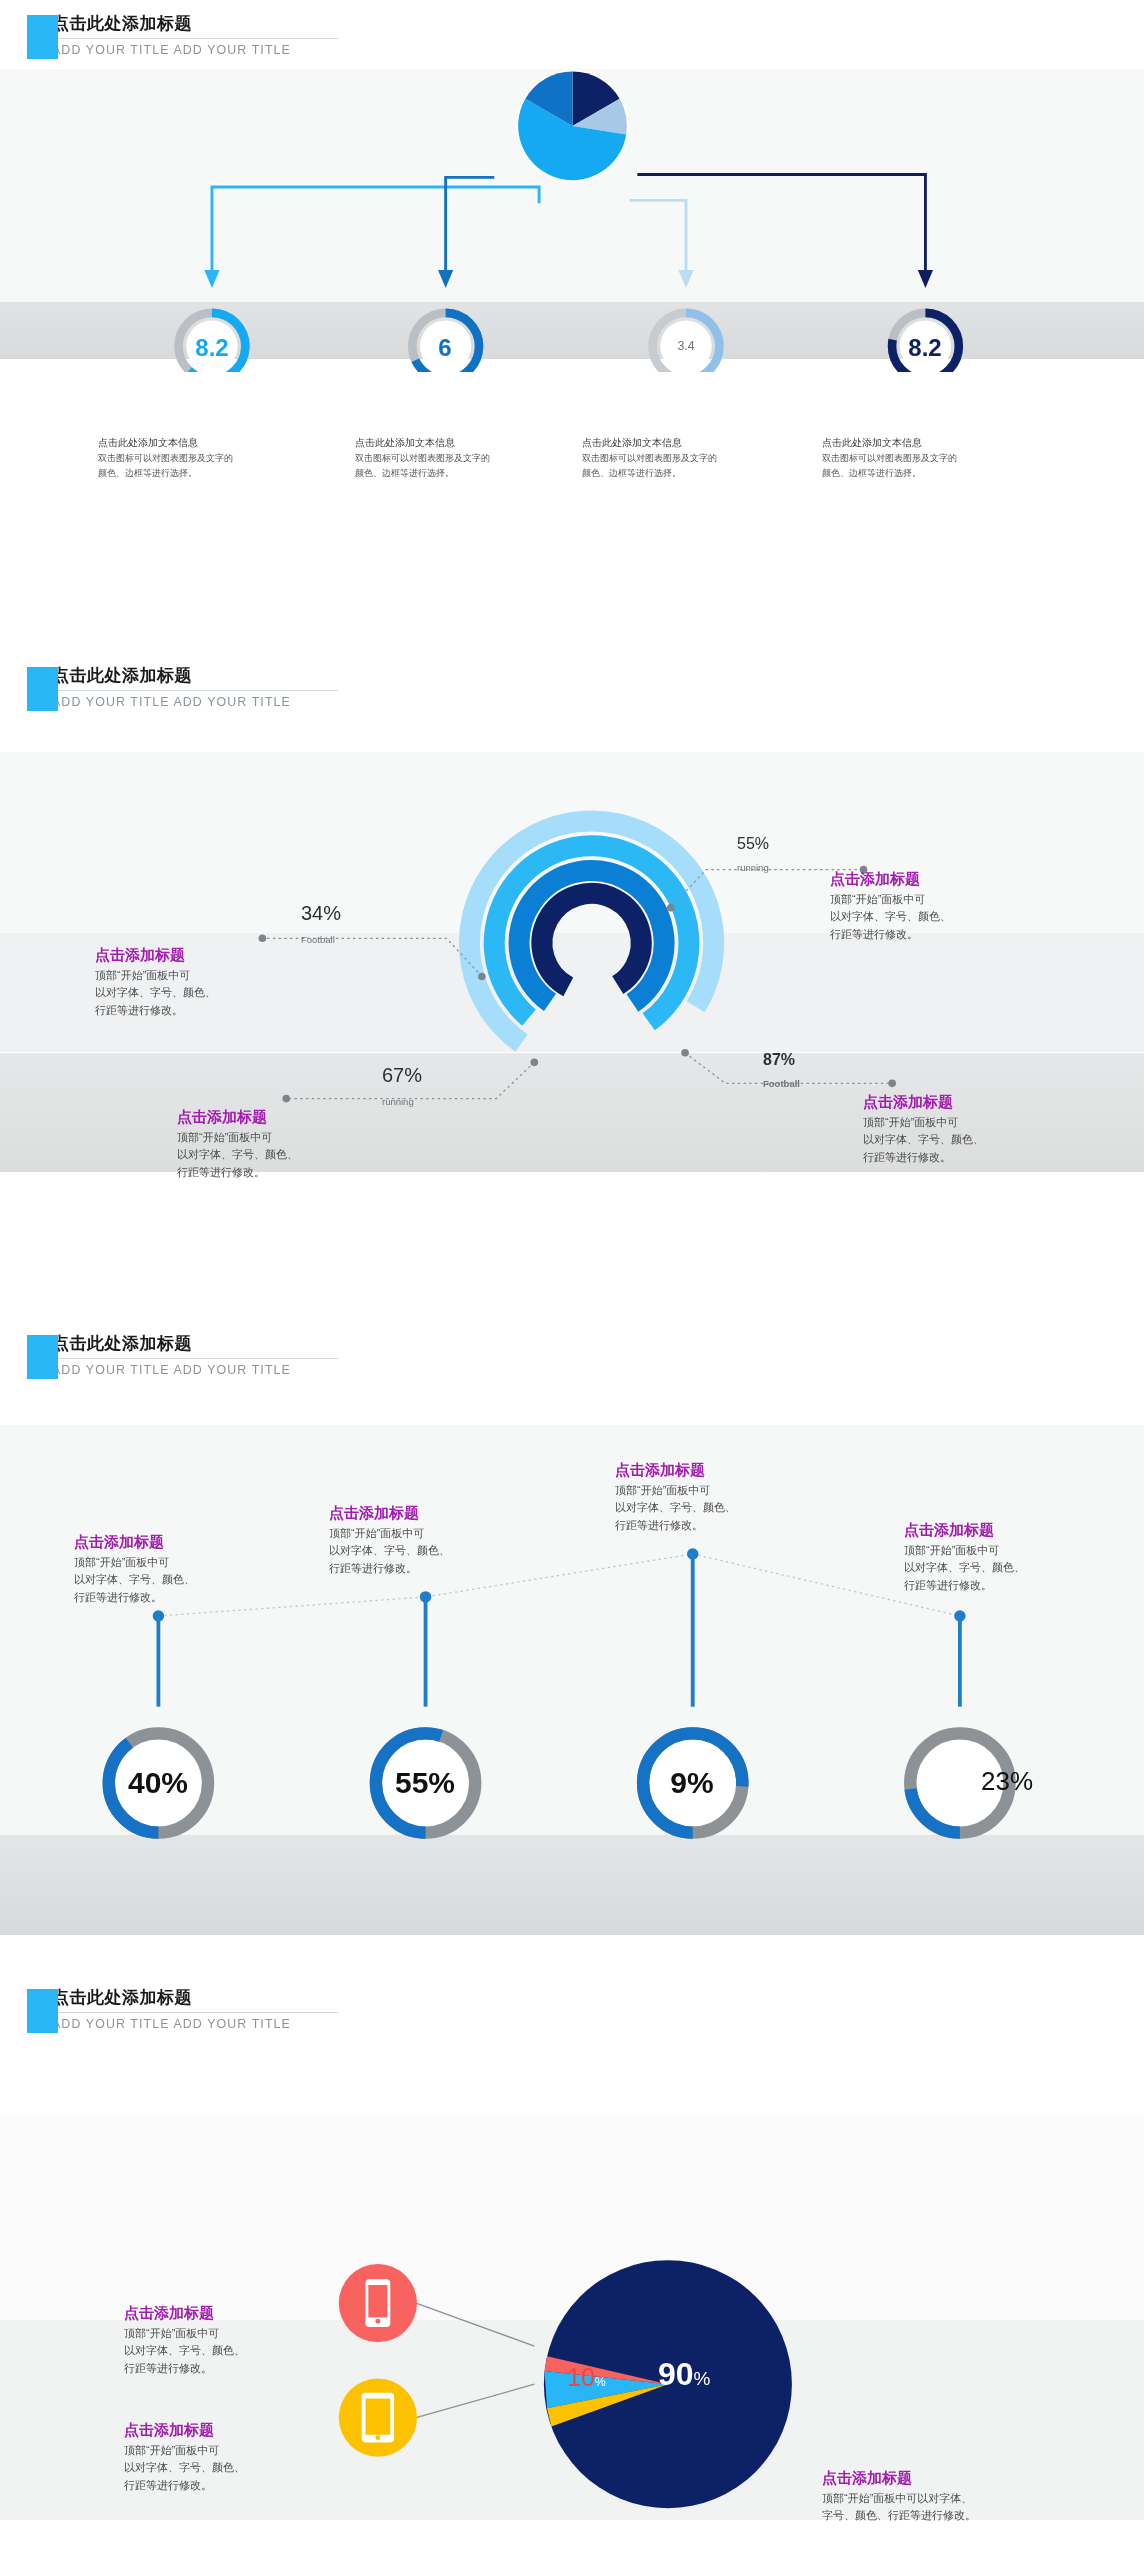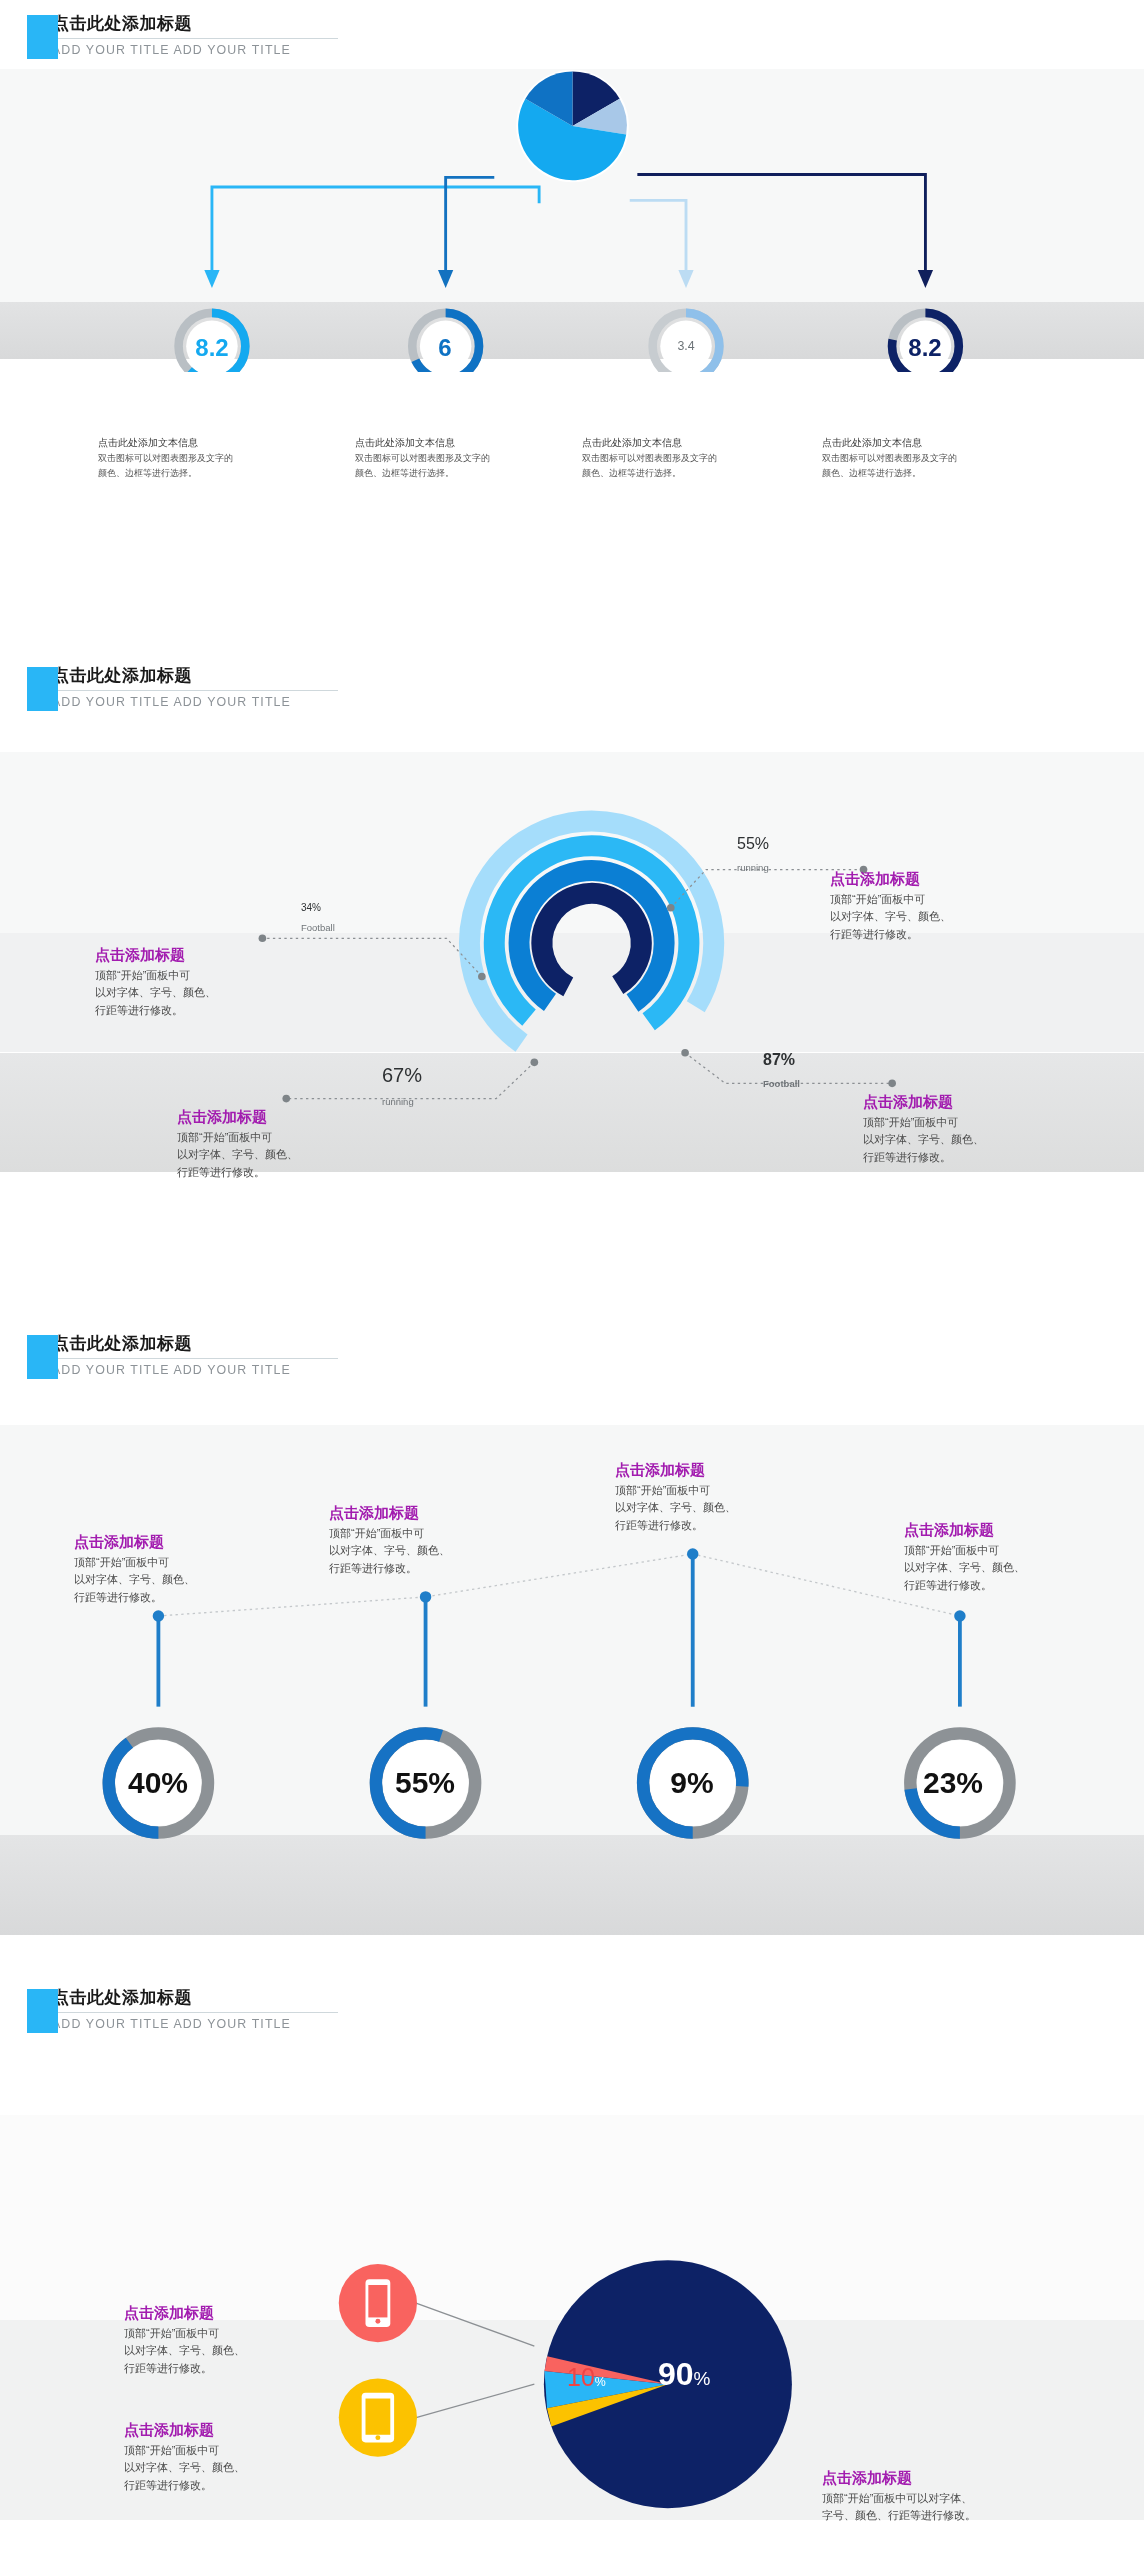--- a/index.html
+++ b/index.html
@@ -189,21 +189,21 @@
       <circle cx="703" cy="268" r="4"></circle>
         <circle cx="905" cy="228" r="4"></circle>
       <circle cx="560" cy="430" r="4"></circle>
         <circle cx="300" cy="468" r="4"></circle>
       <circle cx="718" cy="420" r="4"></circle>
         <circle cx="935" cy="452" r="4"></circle>
     </g>
   </svg>
 
   <div style="position:absolute;left:301px;top:250px;">
-    <div style="font-size:10px;color:#2e3133;">34%</div>
+    <div style="font-size:20px;color:#2e3133;">34%</div>
     <div style="font-size:9.5px;color:#6f7478;margin-top:8.6px;">Football</div>
   </div>
   <div style="position:absolute;left:95px;top:246px;width:177px;">
     <div class="blk-title">点击添加标题</div>
     <div class="blk-body" style="white-space:pre-line;">顶部“开始”面板中可
 以对字体、字号、颜色、
 行距等进行修改。</div>
   </div>
 
   <div style="position:absolute;left:737px;top:183px;">
@@ -294,21 +294,21 @@
     <g transform="translate(1006,485)">
       <circle r="52" fill="none" stroke="#8d9296" stroke-width="13"></circle>
       <circle r="52" fill="none" stroke="#1672c4" stroke-width="13" stroke-dasharray="75.1 251.6" transform="rotate(90)"></circle>
       <circle r="45" fill="#ffffff"></circle>
     </g>
   </svg>
 
   <div style="position:absolute;left:101px;top:446px;width:114px;text-align:center;font-size:30px;font-weight:bold;color:#111;">40%</div>
   <div style="position:absolute;left:368px;top:446px;width:114px;text-align:center;font-size:30px;font-weight:bold;color:#111;">55%</div>
   <div style="position:absolute;left:635px;top:446px;width:114px;text-align:center;font-size:30px;font-weight:bold;color:#111;">9%</div>
-  <div style="position:absolute;left:896px;top:446px;width:114px;text-align:center;font-size:30px;font-weight:bold;color:#111;">23%</div>
+  <div style="position:absolute;left:950px;top:446px;width:114px;text-align:center;font-size:26px;font-weight:normal;color:#111;">23%</div>
 
   <div style="position:absolute;left:74px;top:165px;width:177px;">
     <div class="blk-title">点击添加标题</div>
     <div class="blk-body" style="white-space:pre-line;">顶部“开始”面板中可
 以对字体、字号、颜色、
 行距等进行修改。</div>
   </div>
   <div style="position:absolute;left:329px;top:136px;width:177px;">
     <div class="blk-title">点击添加标题</div>
     <div class="blk-body" style="white-space:pre-line;">顶部“开始”面板中可

